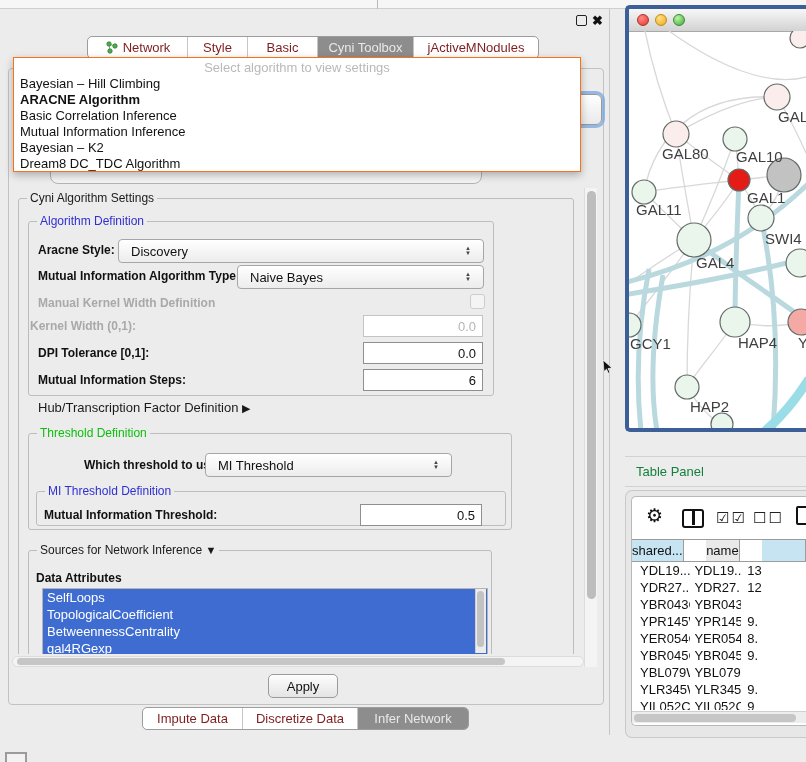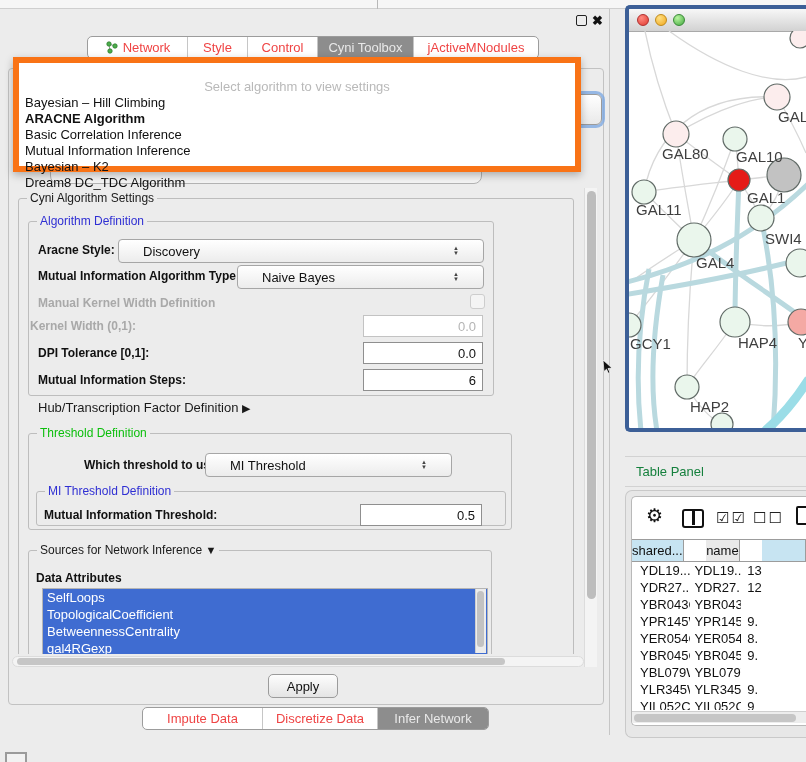--- a/index.html
+++ b/index.html
@@ -12,62 +12,62 @@
   .top-div{left:377px;top:0;width:1px;height:9px;background:#b8b8b8;}
   .cp-title{left:0;top:9px;width:610px;height:24px;background:linear-gradient(#f5f5f5,#dcdcdc);
             border-bottom:1px solid #adadad;display:flex;align-items:center;padding-left:8px;
             font-size:13px;color:#111;}
   .cp-window{left:0;top:9px;width:610px;height:726px;border-right:1px solid #c6c6c6;background:#ececec;}
   .float-btn{left:576px;top:15px;width:11px;height:11px;border:1.5px solid #222;border-radius:2px;background:transparent;}
   .close-btn{left:592px;top:13px;width:14px;height:16px;font-size:13px;font-weight:bold;color:#111;}
 
   
   .seg{display:flex;border:1px solid #9c9c9c;border-radius:5px;overflow:hidden;background:#fff;height:23px;}
-  .seg>div{display:flex;align-items:center;justify-content:center;font-size:13px;color:#ef4444;
+  .seg>div{display:flex;align-items:center;justify-content:center;font-size:13px;color:#7f1d1d;
            border-right:1px solid #c6c6c6;box-sizing:border-box;cursor:default;}
   .seg>div:last-child{border-right:none;}
   .seg>div.sel{background:#8d8d8d;color:#e9e9e9;}
   .tabbar{left:87px;top:36px;}
   .tabbar>div:nth-child(1){width:100px;}
   .tabbar>div:nth-child(2){width:60px;}
   .tabbar>div:nth-child(3){width:70px;}
   .tabbar>div:nth-child(4){width:96px;}
   .tabbar>div:nth-child(5){width:124px;}
   .btabbar{left:142px;top:707px;}
-  .btabbar>div:nth-child(1){width:120px;}
+  .btabbar>div:nth-child(1){width:100px;}
   .btabbar>div:nth-child(2){width:115px;}
   .btabbar>div:nth-child(3){width:110px;}
   .tabicon{margin-right:5px;}
 
   
   .outer-panel{left:8px;top:68px;width:596px;height:637px;border:1px solid #c2c2c2;border-radius:4px;background:#ececec;}
 
   
   .hid-combo-r{left:571px;top:94px;width:31px;height:31px;border:1px solid #9a9a9a;border-radius:6px;
                background:linear-gradient(#fff,#e9e9e9);box-shadow:0 0 0 3px rgba(120,165,225,.75);z-index:1;}
   .hid-combo-b{left:50px;top:150px;width:432px;height:34px;border:1px solid #b3b3b3;border-radius:8px;background:#f4f4f4;z-index:1;}
 
   
-  .popup{left:13px;top:57px;width:568px;height:115px;background:#fff;border:6px solid #f97316;
-         box-shadow:0 3px 8px rgba(0,0,0,.28);z-index:5;padding-top:15px;}
+  .popup{left:13px;top:57px;width:568px;height:115px;background:#fff;border:1px solid #f97316;
+         box-shadow:0 3px 8px rgba(0,0,0,.28);z-index:5;padding-top:1px;}
   .popup-ph{height:17px;line-height:17px;text-align:center;color:#b9b9b9;font-size:13px;}
   .algo-item{height:16px;line-height:16px;padding-left:6px;font-size:13px;color:#111;}
   .algo-item.b{font-weight:bold;}
 
   
   .scroll-area{left:12px;top:188px;width:572px;height:466px;overflow:hidden;}
   fieldset{position:absolute;box-sizing:border-box;border:1px solid #bdbdbd;border-radius:3px;margin:0;padding:0;min-width:0;}
   legend{font-size:12px;padding:0 3px;margin-left:8px;white-space:nowrap;}
   .lg-black{color:#1a1a1a;}
   .lg-blue{color:#2f2fd3;}
   .lg-green{color:#0cbf0c;}
   .lbl{position:absolute;font-size:12px;font-weight:bold;color:#111;white-space:nowrap;}
   .lbl.dis{color:#a9a9a9;}
   .combo{position:absolute;box-sizing:border-box;border:1px solid #a6a6a6;border-radius:4px;
-         background:linear-gradient(#ffffff,#ececec);display:flex;align-items:center;padding:0 24px;
+         background:linear-gradient(#ffffff,#ececec);display:flex;align-items:center;padding:0 12px;
          font-size:13px;color:#111;}
   .combo .arrows{margin-left:auto;display:flex;flex-direction:column;font-size:6px;line-height:5px;color:#444;}
   .field{position:absolute;box-sizing:border-box;border:1px solid #8f8f8f;background:#fff;font-size:13px;color:#111;
          display:flex;align-items:center;justify-content:flex-end;padding:0 6px;}
   .field.dis{border-color:#c3c3c3;color:#b5b5b5;}
   .chk{position:absolute;width:13px;height:13px;border:1px solid #cdcdcd;border-radius:3px;background:#f4f4f4;}
   .hub-row{position:absolute;font-size:13px;color:#1a1a1a;white-space:nowrap;}
   .tri{font-size:11px;}
   .attr-label{position:absolute;font-size:12px;font-weight:bold;color:#111;}
   .attr-list{position:absolute;background:#bef264;border:1px solid #b5b5b5;overflow:hidden;}
@@ -148,21 +148,21 @@
         <circle cx="4" cy="3" r="2.2" fill="#4cae4c" stroke="#2e7d2e" stroke-width="0.8"></circle>
         <circle cx="10" cy="5" r="2.2" fill="#4cae4c" stroke="#2e7d2e" stroke-width="0.8"></circle>
         <circle cx="5" cy="10" r="2.2" fill="#4cae4c" stroke="#2e7d2e" stroke-width="0.8"></circle>
       </svg>
       <span>Network</span>
     </div>
     <div>
         <span>Style</span>
       </div>
     <div>
-        <span>Control</span>
+        <span>Basic</span>
       </div>
     <div class="sel">
         <span>Cyni Toolbox</span>
       </div>
     <div>
         <span>jActiveMNodules</span>
       </div>
   </div>
 
   <div class="abs outer-panel"></div>

